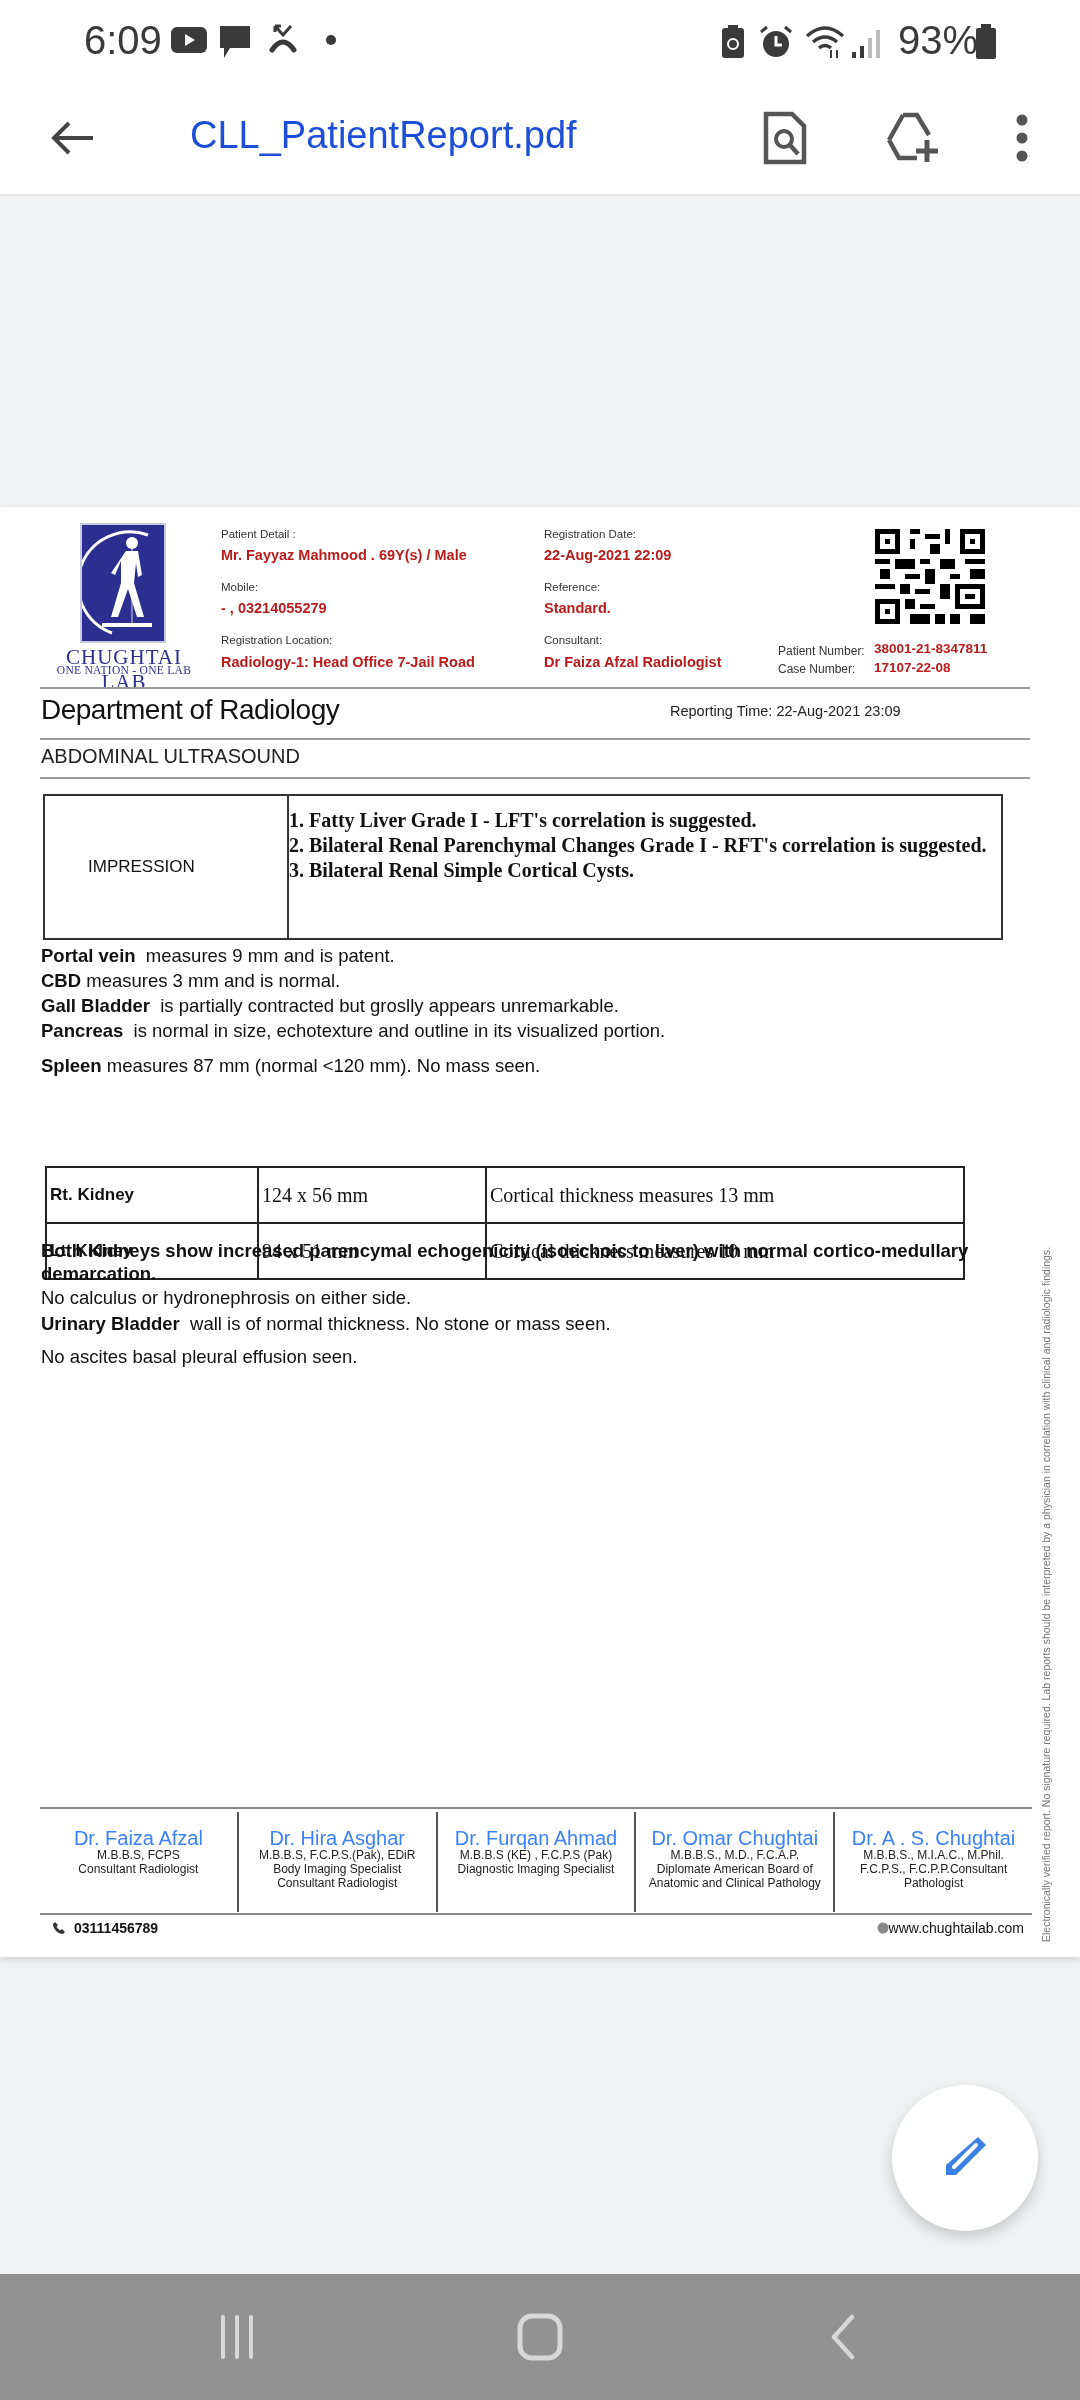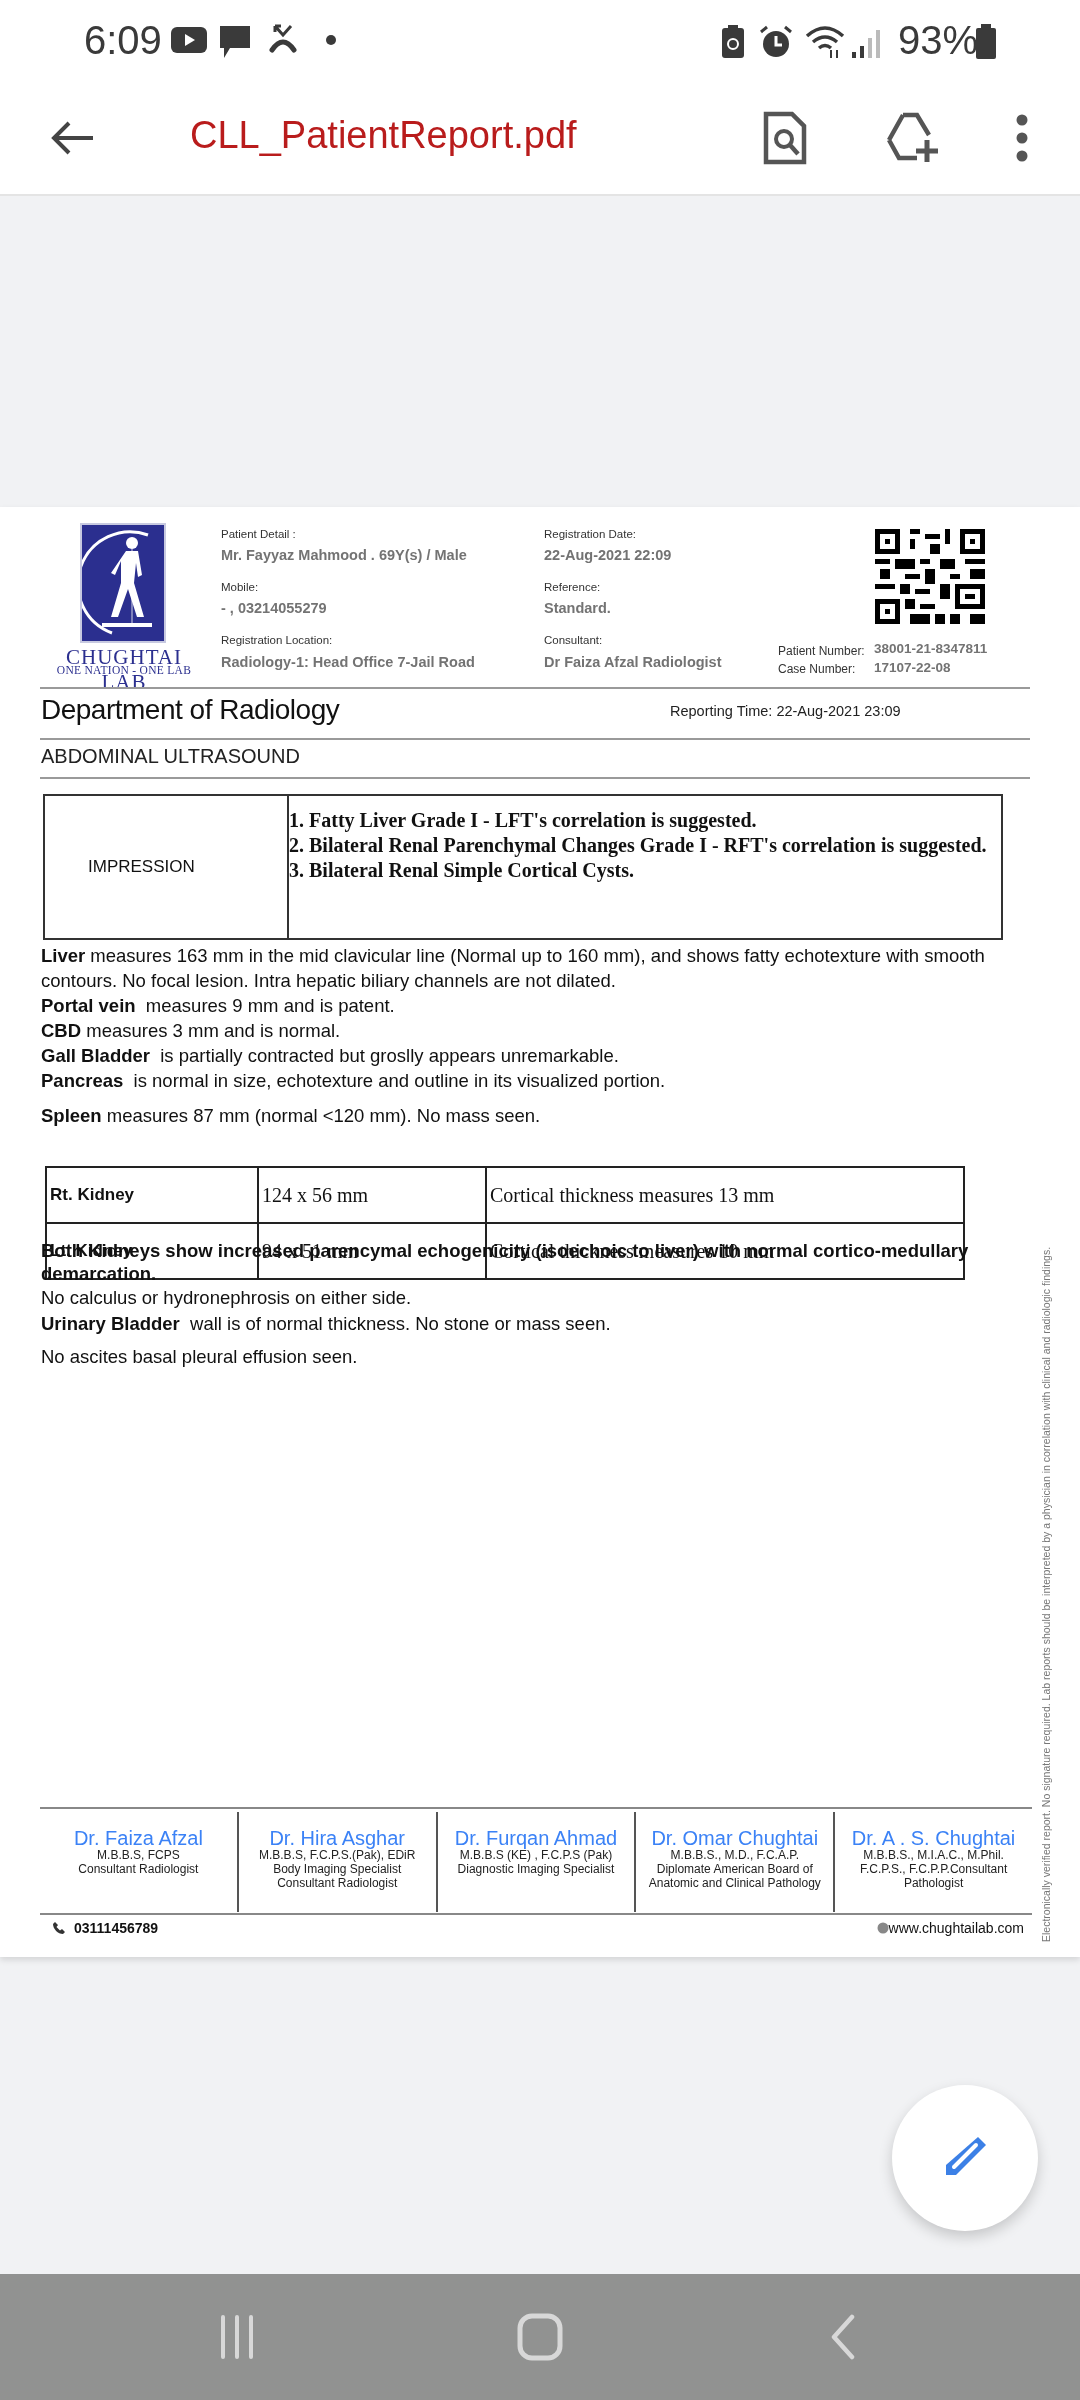--- a/index.html
+++ b/index.html
@@ -7,33 +7,33 @@
   .screen { position: relative; width: 923px; height: 2400px; background: #f1f2f4; }
 
   
   .status-bar { position: absolute; top: 0; left: 0; width: 1080px; height: 80px; background: #fff; color: #3c3c3c; }
   .status-time { position: absolute; left: 84px; top: 18px; font-size: 40px; color: #3a3a3a; }
   .sb-icon { position: absolute; top: 24px; height: 32px; }
   .status-battery-text { position: absolute; left: 898px; top: 18px; font-size: 40px; color: #3a3a3a; }
 
   
   .app-bar { position: absolute; top: 80px; left: 0; width: 1080px; height: 116px; background: #fff; border-bottom: 2px solid #e4e4e4; }
-  .app-title { position: absolute; left: 190px; top: 34px; font-size: 38px; color: #b91c1c; }
+  .app-title { position: absolute; left: 190px; top: 34px; font-size: 38px; color: #1d4ed8; }
   .appbar-btn { position: absolute; top: 28px; width: 60px; height: 60px; display: flex; align-items: center; justify-content: center; cursor: pointer; }
 
   
   .pdf-page { position: absolute; left: 0; top: 507px; width: 1080px; height: 1450px; background: #fff; box-shadow: 0 3px 6px rgba(0,0,0,0.12); }
   .pg { position: absolute; color: #111; }
 
   .logo-box { position: absolute; left: 80px; top: 16px; width: 86px; height: 120px; background: #2b2f8f; border: 2px solid #c7c9e0; }
   .logo-text1 { position: absolute; left: 42px; top: 138px; width: 164px; text-align: center; font-family: "Liberation Serif", serif; font-size: 21px; color: #2b2f8f; letter-spacing: 1px; }
   .logo-text2 { position: absolute; left: 42px; top: 157px; width: 164px; text-align: center; font-family: "Liberation Serif", serif; font-size: 11.5px; color: #2b2f8f; letter-spacing: 0.3px; }
 
   .lbl { font-size: 11.5px; color: #333; }
-  .val { font-size: 14.5px; font-weight: bold; color: #737373; text-align: center; }
+  .val { font-size: 14.5px; font-weight: bold; color: #b91c1c; text-align: center; }
 
   .qr { position: absolute; left: 875px; top: 22px; width: 110px; height: 95px; }
 
   .hr { position: absolute; left: 40px; width: 990px; height: 2px; background: #9a9a9a; }
 
   .dept-title { position: absolute; left: 41px; top: 187px; font-size: 28px; color: #111; letter-spacing: -0.5px; }
   .reporting-time { position: absolute; left: 670px; top: 196px; font-size: 14.5px; color: #222; }
   .exam-title { position: absolute; left: 41px; top: 238px; font-size: 20px; color: #222; }
 
   .impression-table { position: absolute; left: 43px; top: 287px; width: 960px; height: 146px; border: 2px solid #333; display: flex; }
@@ -235,21 +235,20 @@
     <div class="impression-table">
       <div class="imp-label">IMPRESSION</div>
       <div class="imp-body">
         <div>1. Fatty Liver Grade I - LFT's correlation is suggested.</div>
         <div>2. Bilateral Renal Parenchymal Changes Grade I - RFT's correlation is suggested.</div>
         <div>3. Bilateral Renal Simple Cortical Cysts.</div>
       </div>
     </div>
 
     <div class="findings">
-      <p><b>Liver</b><span> measures 163 mm in the mid clavicular line (Normal up to 160 mm), and shows fatty echotexture with smooth contours. No focal lesion. Intra hepatic biliary channels are not dilated.</span></p>
       <p><b>Portal vein</b><span style="white-space:pre">  measures 9 mm and is patent.</span></p>
       <p><b>CBD</b><span> measures 3 mm and is normal.</span></p>
       <p><b>Gall Bladder</b><span style="white-space:pre">  is partially contracted but groslly appears unremarkable.</span></p>
       <p><b>Pancreas</b><span style="white-space:pre">  is normal in size, echotexture and outline in its visualized portion.</span></p>
       <div class="gap-sm"></div>
       <p><b>Spleen</b><span> measures 87 mm (normal &lt;120 mm). No mass seen.</span></p>
     </div>
 
     <table class="kidney-table">
       <tbody>

